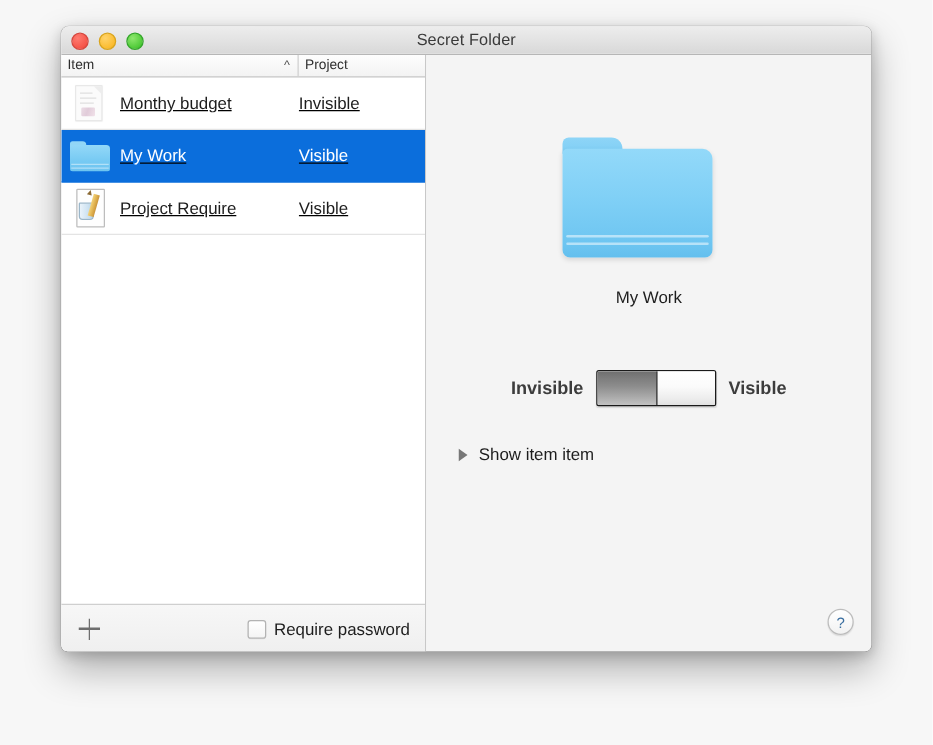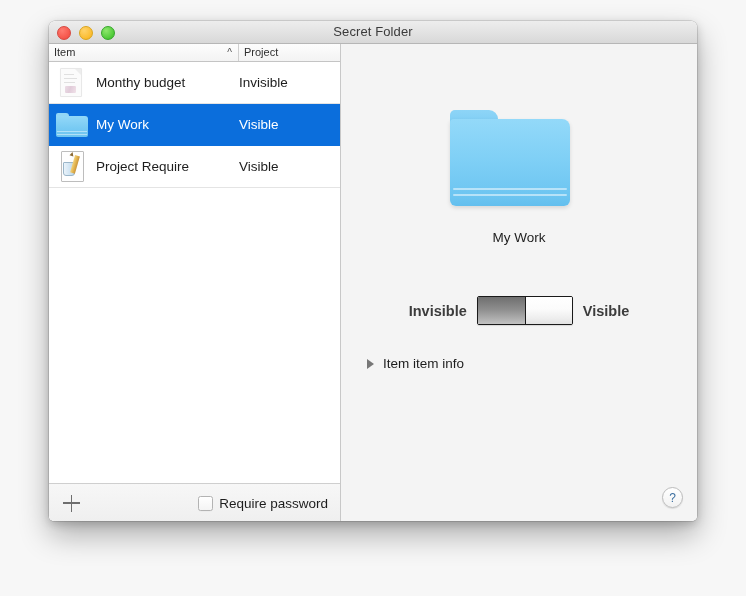--- a/index.html
+++ b/index.html
@@ -115,20 +115,21 @@
     flex: 1;
     overflow: hidden;
   }
   .row {
     position: relative;
     display: flex;
     align-items: center;
     height: 42px;
     border-bottom: 1px solid #e4e4e4;
     box-sizing: border-box;
+    text-decoration: underline;
   }
   .row.selected {
     background: #0b6edc;
     border-bottom-color: #0b6edc;
   }
   .row-icon {
     width: 38px;
     min-width: 38px;
     height: 38px;
     margin-left: 4px;
@@ -521,21 +522,21 @@
         <span class="switch-label">Invisible</span>
         <div id="visibility-switch">
           <div class="track-left"></div>
           <div class="knob"></div>
         </div>
         <span class="switch-label">Visible</span>
       </div>
 
       <div id="disclosure-row">
         <span id="disclosure-triangle"></span>
-        <span id="disclosure-label">Item item info</span>
+        <span id="disclosure-label">Show item item</span>
       </div>
 
       <div id="help-button">?</div>
 
     </div>
 
   </div>
 </div>
 
 </body></html>

